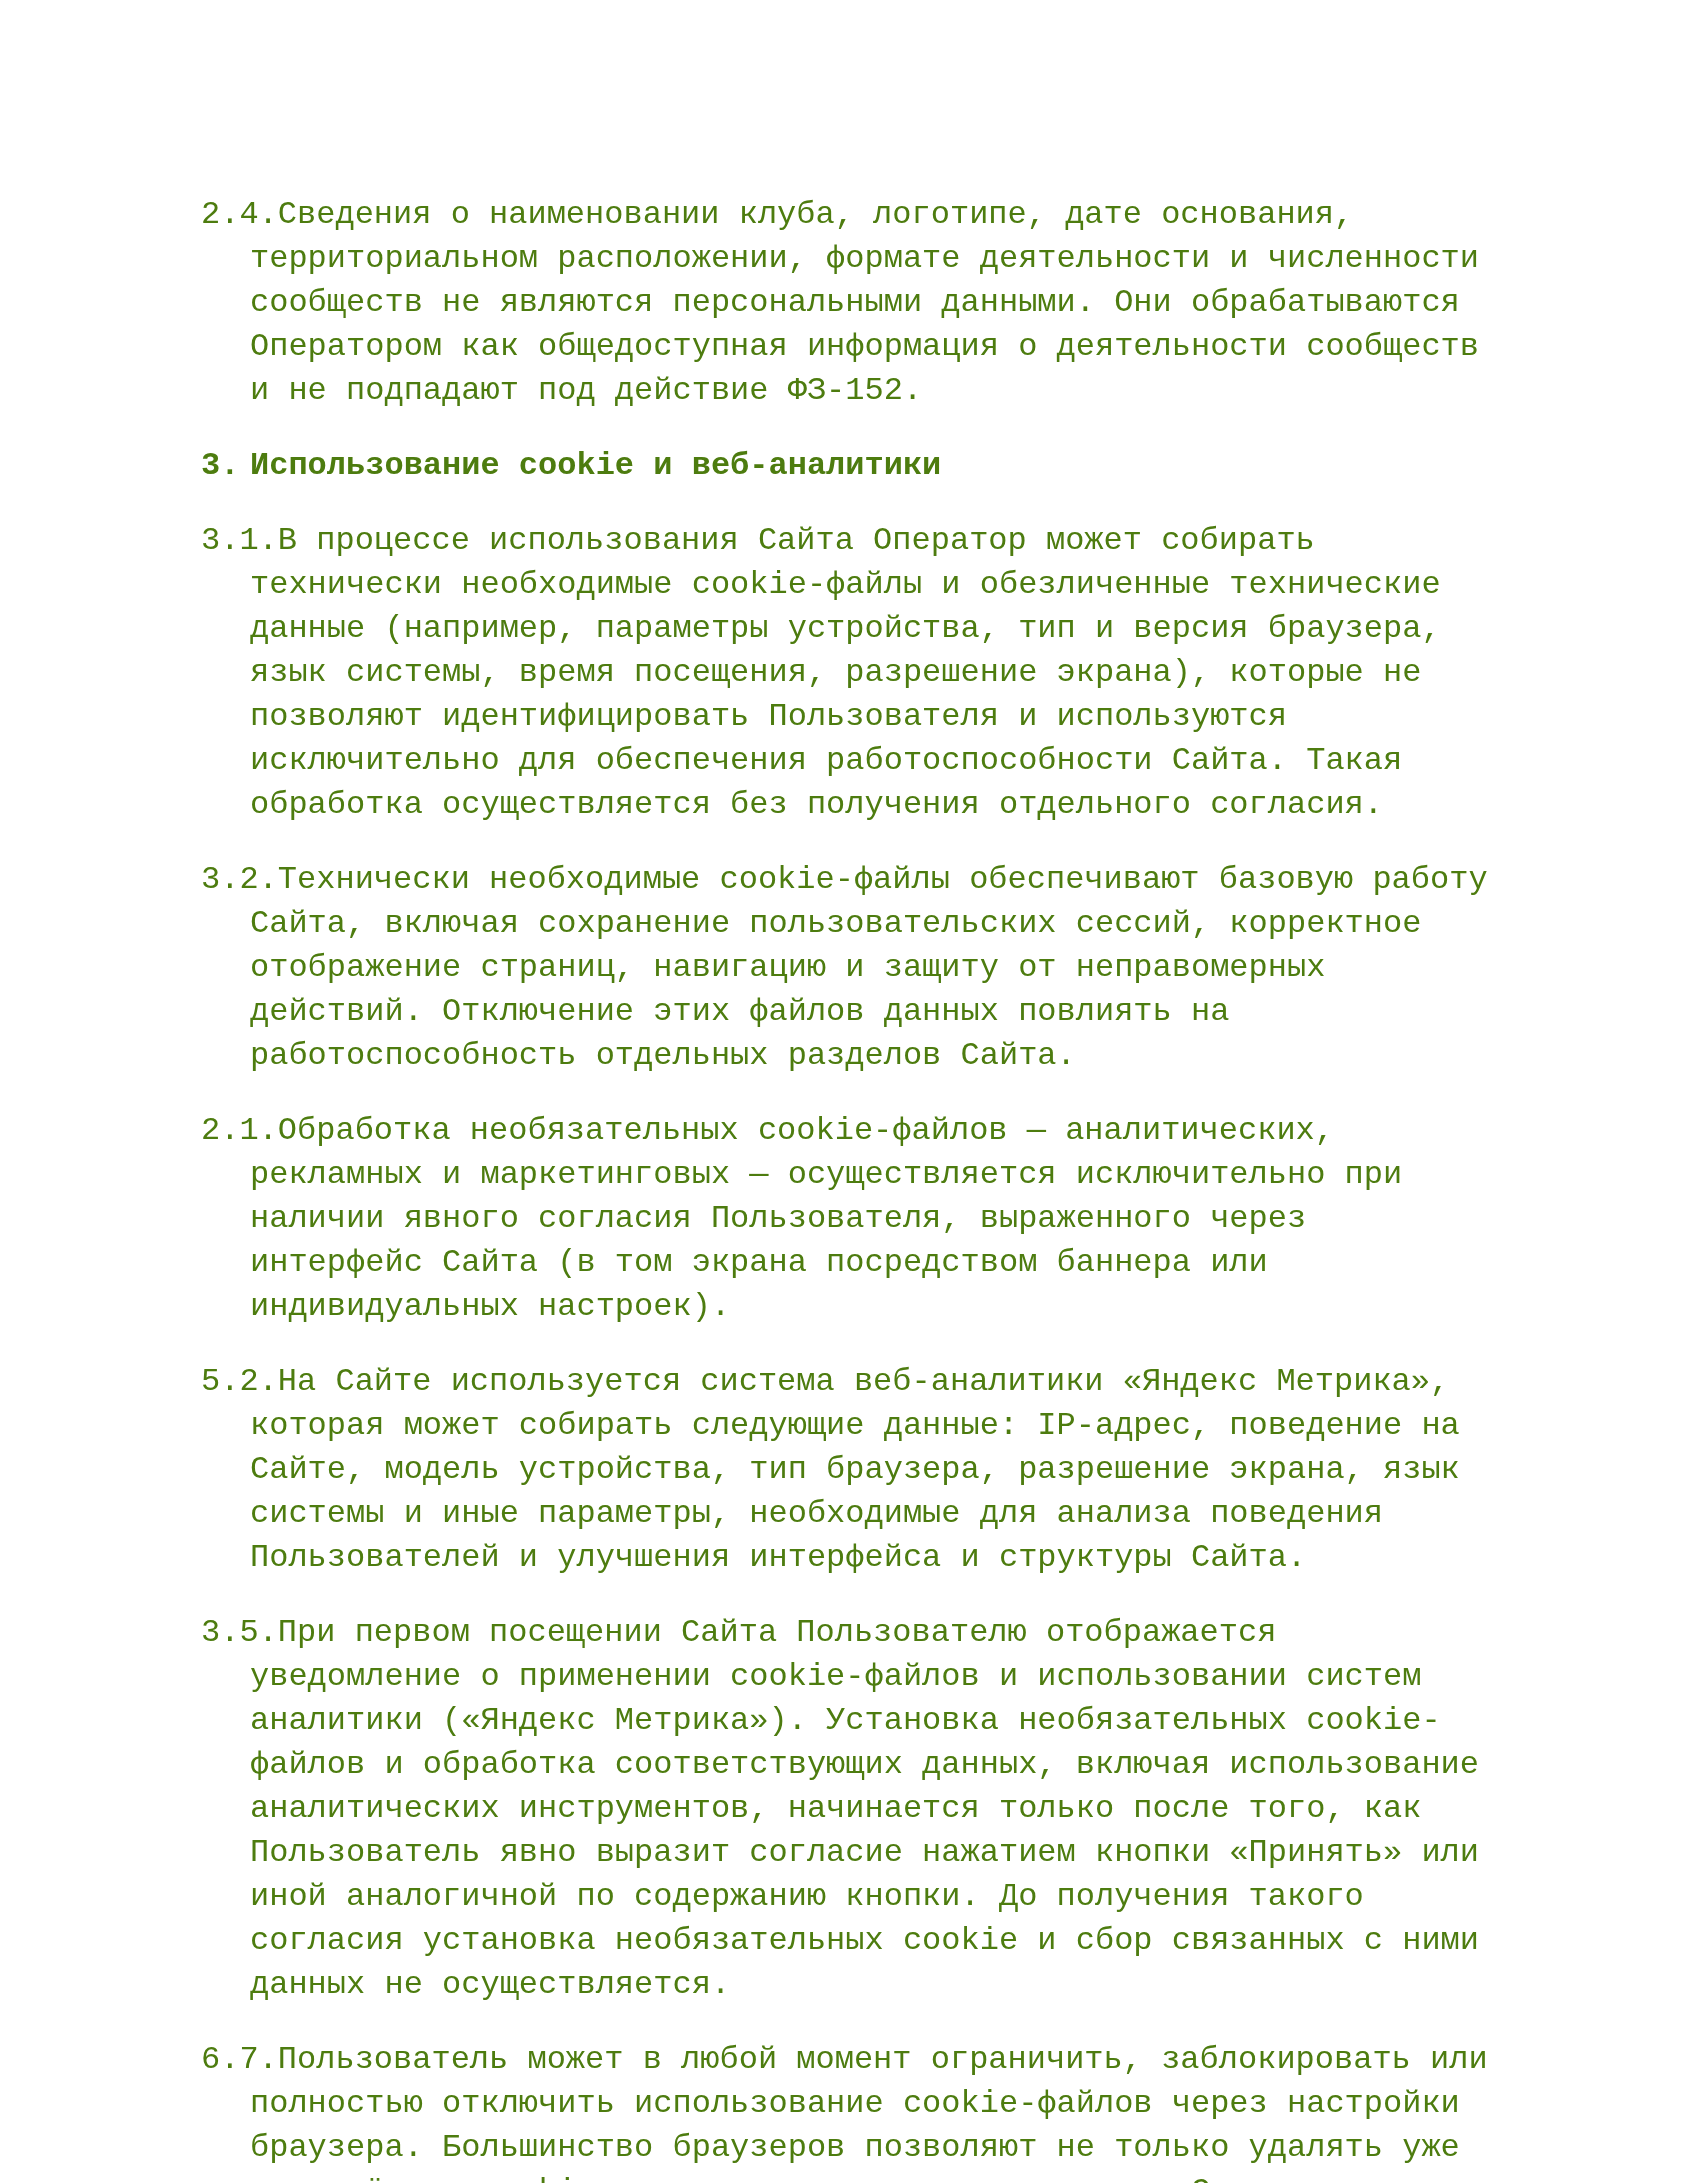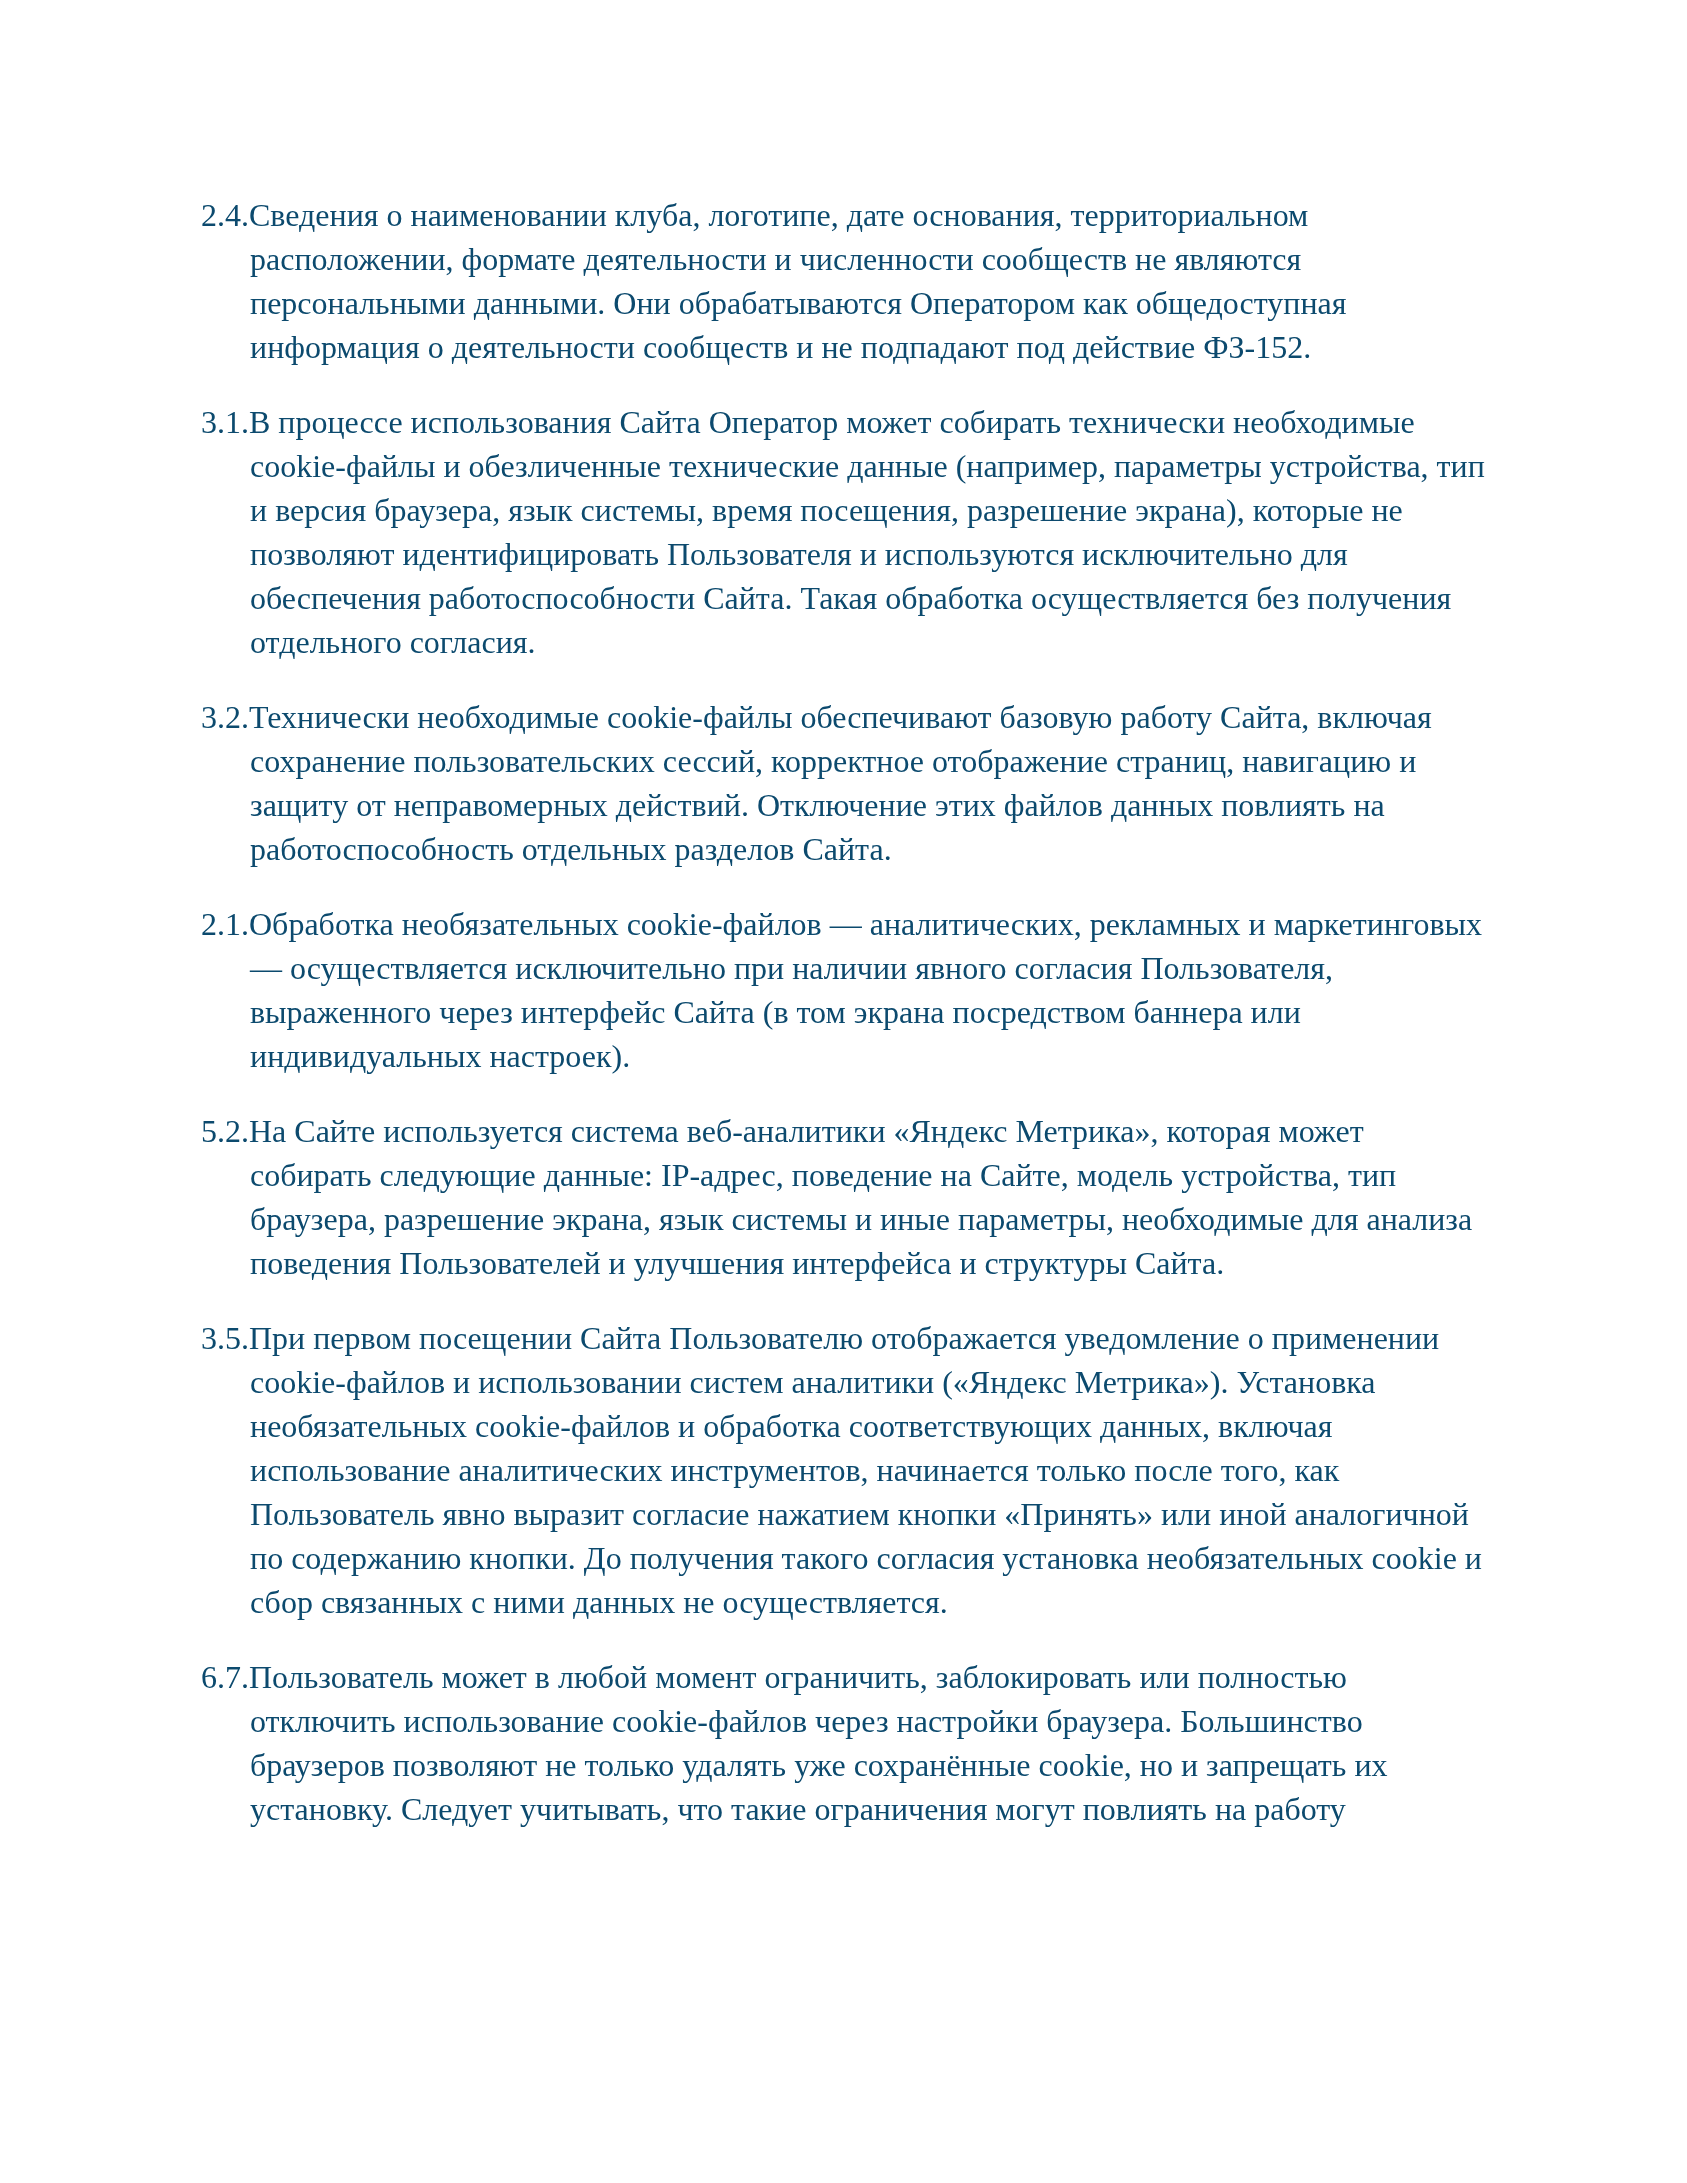--- a/index.html
+++ b/index.html
@@ -6,22 +6,22 @@
     margin: 0;
     padding: 0;
     background: #ffffff;
   }
   .page {
     position: relative;
     width: 1687px;
     height: 2183px;
     box-sizing: border-box;
     background: #ffffff;
-    color: #0c4a6e;
-    font-family: Liberation Serif, serif;
+    color: #4d7c0f;
+    font-family: Liberation Mono, monospace;
     font-size: 32px;
     line-height: 44px;
     padding: 193px 198px 0 201px;
     overflow: hidden;
     text-align: left;
   }
   .block {
     margin: 0 0 31px 0;
     padding-left: 49px;   
     text-indent: -49px;   
@@ -39,20 +39,21 @@
     white-space: pre-wrap;
   }
 </style>
 </head>
 <body>
 
 <div class="page">
 
   <div class="block"><span class="num">2.4.</span><span class="txt">Сведения о наименовании клуба, логотипе, дате основания, территориальном расположении, формате деятельности и численности сообществ не являются персональными данными. Они обрабатываются Оператором как общедоступная информация о деятельности сообществ и не подпадают под действие ФЗ-152.</span></div>
 
+  <div class="block heading"><span class="num">3.</span><span class="txt">Использование cookie и веб-аналитики</span></div>
 
   <div class="block"><span class="num">3.1.</span><span class="txt">В процессе использования Сайта Оператор может собирать технически необходимые cookie-файлы и обезличенные технические данные (например, параметры устройства, тип и версия браузера, язык системы, время посещения, разрешение экрана), которые не позволяют идентифицировать Пользователя и используются исключительно для обеспечения работоспособности Сайта. Такая обработка осуществляется без получения отдельного согласия.</span></div>
 
   <div class="block"><span class="num">3.2.</span><span class="txt">Технически необходимые cookie-файлы обеспечивают базовую работу Сайта, включая сохранение пользовательских сессий, корректное отображение страниц, навигацию и защиту от неправомерных действий. Отключение этих файлов данных повлиять на работоспособность отдельных разделов Сайта.</span></div>
 
   <div class="block"><span class="num">2.1.</span><span class="txt">Обработка необязательных cookie-файлов — аналитических, рекламных и маркетинговых — осуществляется исключительно при наличии явного согласия Пользователя, выраженного через интерфейс Сайта (в том экрана посредством баннера или индивидуальных настроек).</span></div>
 
   <div class="block"><span class="num">5.2.</span><span class="txt">На Сайте используется система веб-аналитики «Яндекс Метрика», которая может собирать следующие данные: IP-адрес, поведение на Сайте, модель устройства, тип браузера, разрешение экрана, язык системы и иные параметры, необходимые для анализа поведения Пользователей и улучшения интерфейса и структуры Сайта.</span></div>
 
   <div class="block"><span class="num">3.5.</span><span class="txt">При первом посещении Сайта Пользователю отображается уведомление о применении cookie-файлов и использовании систем аналитики («Яндекс Метрика»). Установка необязательных cookie-файлов и обработка соответствующих данных, включая использование аналитических инструментов, начинается только после того, как Пользователь явно выразит согласие нажатием кнопки «Принять» или иной аналогичной по содержанию кнопки. До получения такого согласия установка необязательных cookie и сбор связанных с ними данных не осуществляется.</span></div>

